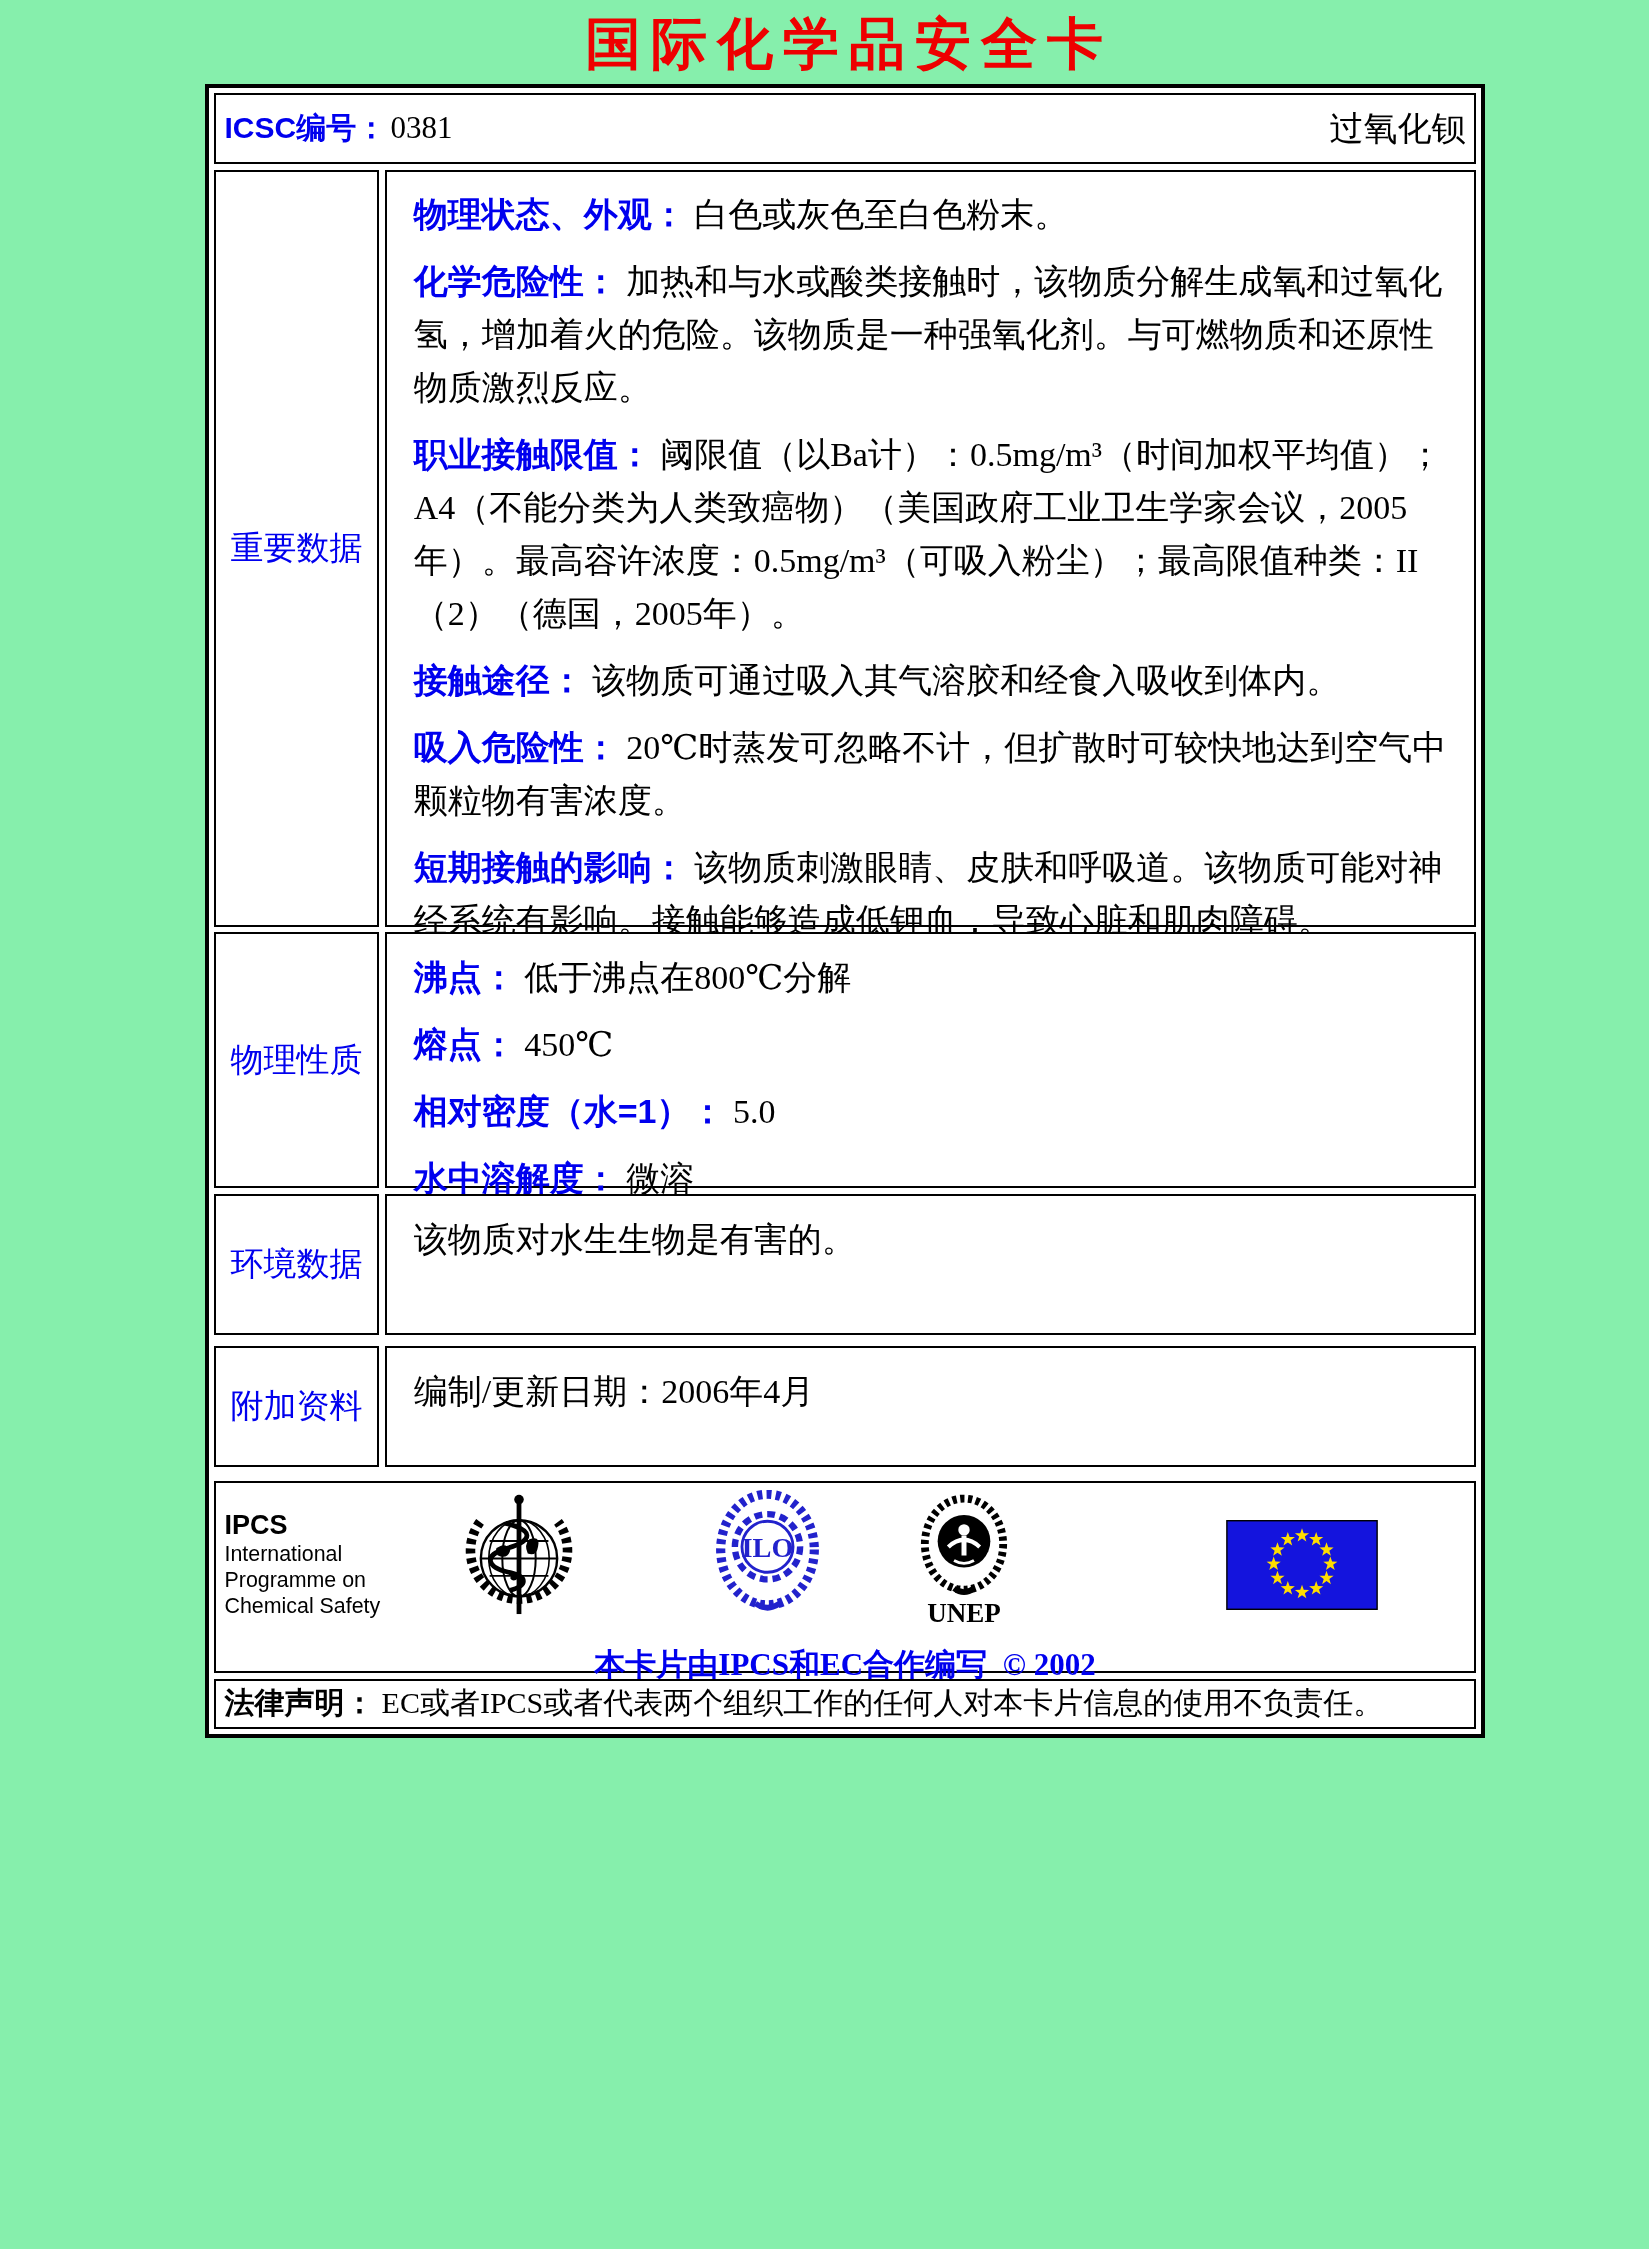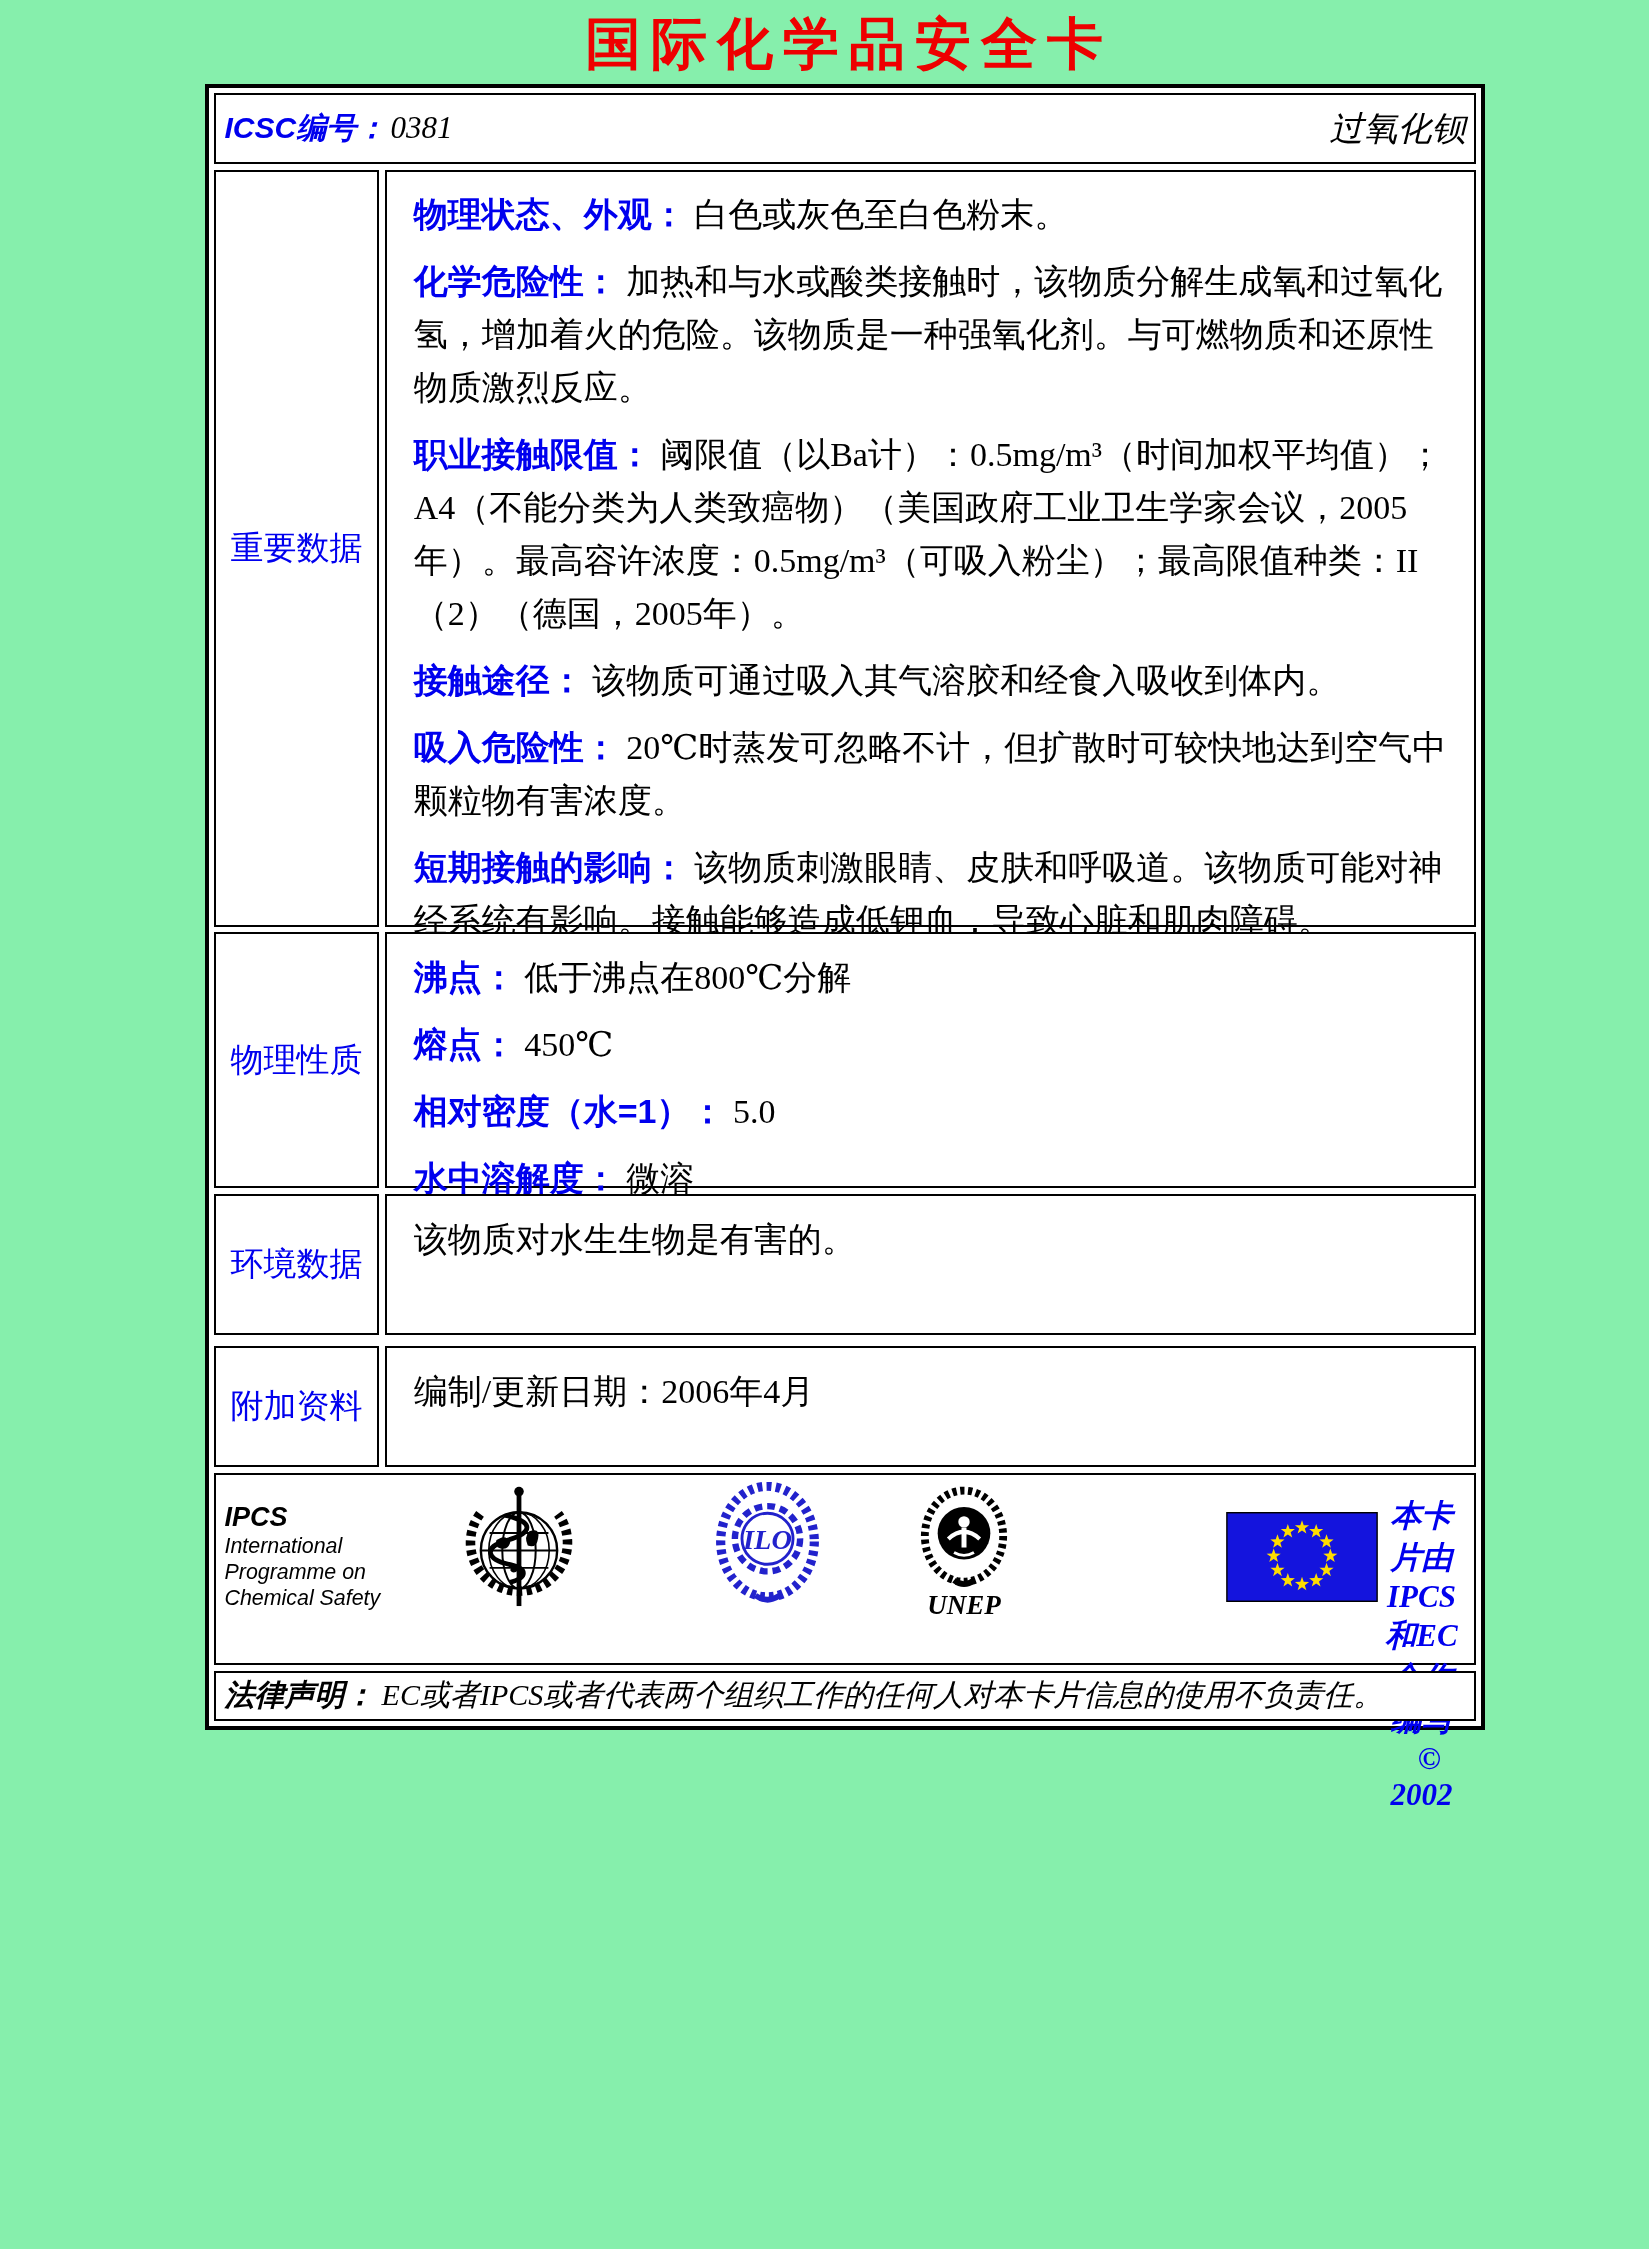--- a/index.html
+++ b/index.html
@@ -13,39 +13,39 @@
   .row{display:flex;gap:5.7px;margin-bottom:5.7px;}
   .row:last-child{margin-bottom:0;}
   .cell{border:2.8px solid #000;box-sizing:border-box;background:#fff;}
   .lbl{width:165px;flex:0 0 165px;display:flex;align-items:center;justify-content:center;
         text-align:center;font-family:"Liberation Sans","DejaVu Sans",sans-serif;
         font-weight:normal;font-size:33px;color:#0000EE;}
   .cnt{flex:1;padding:2.8px 11.4px 0 13px;font-size:34px;line-height:53px;}
   .cnt p{margin:14px;}
   .flabel{color:#0000EE;font-family:"Liberation Sans","DejaVu Sans",sans-serif;
         font-weight:bold;margin-right:8.5px;}
-  .full{flex:1;font-style:italic;}
+  .full{flex:1;}
   
   .h-head{height:71px;}
   .h-imp{height:757px;}
   .h-phys{height:256px;}
   .h-env{height:141px;}
   .h-note{height:177px;}
   .h-extra{height:121px;}
   .h-foot{height:192px;}
   .h-legal{height:50px;}
   
   .head-cell{display:flex;align-items:center;justify-content:space-between;padding:0 8.5px;}
   .icsc-group{display:flex;align-items:baseline;}
   .icsc-label{color:#0000EE;font-family:"Liberation Sans","DejaVu Sans",sans-serif;
         font-weight:bold;font-size:30px;}
   .icsc-number{font-size:31px;margin-left:4.3px;}
   .chem-name{font-size:34px;}
   
-  .foot-cell{display:flex;flex-direction:row;padding:7.1px 8.5px 0 8.5px;}
+  .foot-cell{display:flex;flex-direction:column;padding:7.1px 8.5px 0 8.5px;margin-top:8px;}
   .logo-strip{display:flex;align-items:flex-start;}
   .ipcs-block{width:169px;flex:0 0 169px;margin-top:20px;
         font-family:"Liberation Sans","DejaVu Sans",sans-serif;}
   .ipcs-title{font-weight:bold;font-size:27px;line-height:31px;}
   .ipcs-line{font-size:21.4px;line-height:26px;}
   .logo{flex:0 0 auto;}
   .who-logo{margin-left:65px;}
   .ilo-logo{margin-left:135px;}
   .unep-logo{margin-left:98px;}
   .eu-flag{margin-left:217px;margin-top:30px;}

